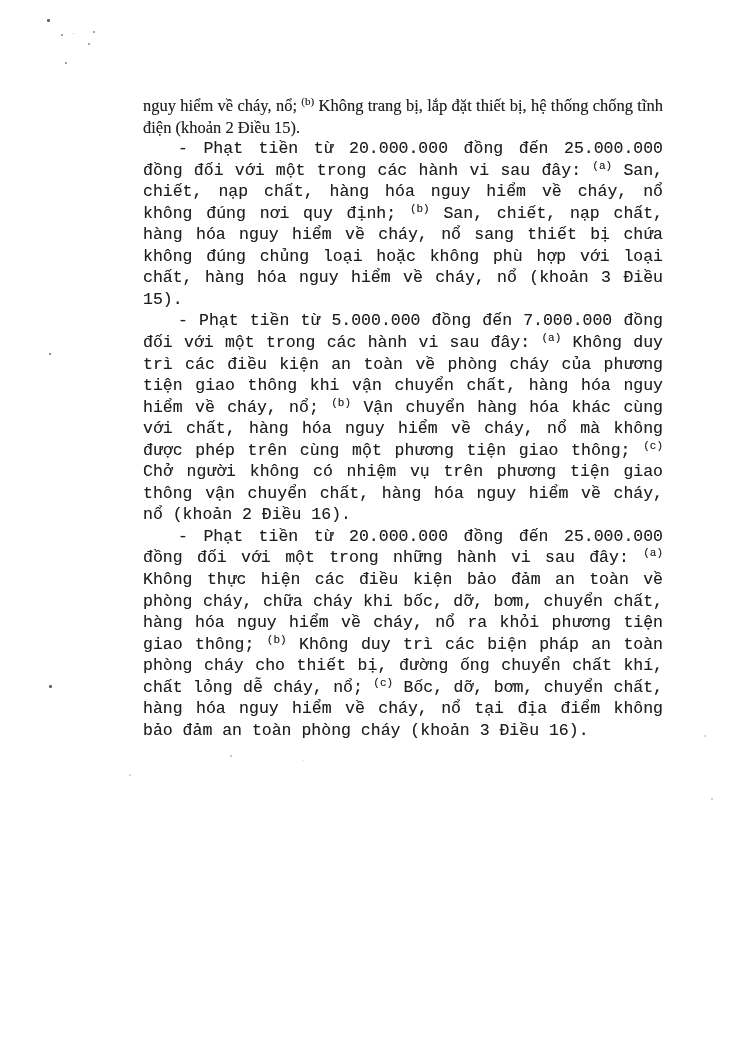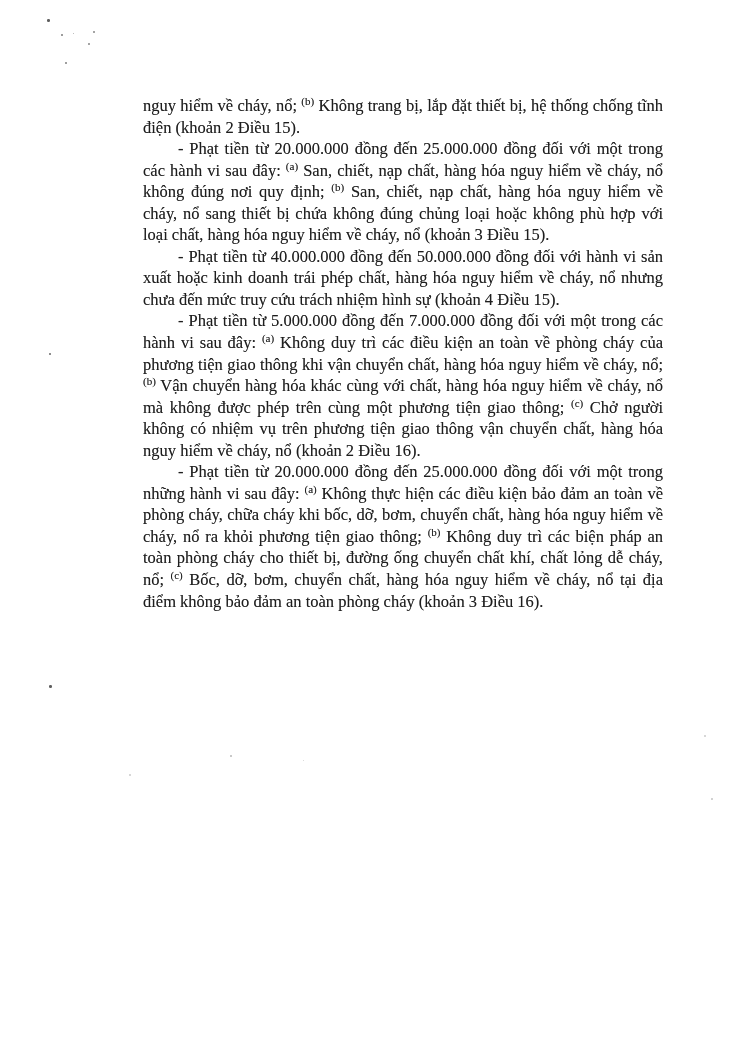--- a/index.html
+++ b/index.html
@@ -30,20 +30,21 @@
     color: #1e1e1e;
     text-align: justify;
     text-shadow: 0 0 0.4px rgba(30,30,30,0.45);
   }
   .para {
     margin: 0;
     padding: 0;
   }
   .para.indent {
     text-indent: 35px;
+    font-family: Liberation Mono, monospace;
   }
   .para sup {
     font-size: 11px;
     line-height: 0;
     vertical-align: super;
   }
   .speck {
     position: absolute;
     background: #2a2a2a;
     border-radius: 50%;
@@ -64,17 +65,16 @@
       <span class="speck" style="left: 17px; top: 685px; width: 2.5px; height: 2.5px; opacity: 0.75;"></span>
       <span class="speck" style="left: 198px; top: 755px; width: 1.6px; height: 1.6px; opacity: 0.3;"></span>
       <span class="speck" style="left: 271px; top: 760px; width: 1.4px; height: 1.4px; opacity: 0.22;"></span>
       <span class="speck" style="left: 97px; top: 774px; width: 1.5px; height: 1.5px; opacity: 0.22;"></span>
       <span class="speck" style="left: 672px; top: 735px; width: 1.5px; height: 1.5px; opacity: 0.22;"></span>
       <span class="speck" style="left: 679px; top: 798px; width: 1.8px; height: 1.8px; opacity: 0.28;"></span>
     </div>
   <div class="text-block" id="text-block" style="color: rgb(30, 30, 30);">
       <p class="para"><span>nguy hiểm về cháy, nổ; </span><sup>(b)</sup><span> Không trang bị, lắp đặt thiết bị, hệ thống chống tĩnh điện (khoản 2 Điều 15).</span></p>
       <p class="para indent"><span>- Phạt tiền từ 20.000.000 đồng đến 25.000.000 đồng đối với một trong các hành vi sau đây: </span><sup>(a)</sup><span> San, chiết, nạp chất, hàng hóa nguy hiểm về cháy, nổ không đúng nơi quy định; </span><sup>(b)</sup><span> San, chiết, nạp chất, hàng hóa nguy hiểm về cháy, nổ sang thiết bị chứa không đúng chủng loại hoặc không phù hợp với loại chất, hàng hóa nguy hiểm về cháy, nổ (khoản 3 Điều 15).</span></p>
-      <p class="para indent"><span>- Phạt tiền từ 40.000.000 đồng đến 50.000.000 đồng đối với hành vi sản xuất hoặc kinh doanh trái phép chất, hàng hóa nguy hiểm về cháy, nổ nhưng chưa đến mức truy cứu trách nhiệm hình sự (khoản 4 Điều 15).</span></p>
       <p class="para indent"><span>- Phạt tiền từ 5.000.000 đồng đến 7.000.000 đồng đối với một trong các hành vi sau đây: </span><sup>(a)</sup><span> Không duy trì các điều kiện an toàn về phòng cháy của phương tiện giao thông khi vận chuyển chất, hàng hóa nguy hiểm về cháy, nổ; </span><sup>(b)</sup><span> Vận chuyển hàng hóa khác cùng với chất, hàng hóa nguy hiểm về cháy, nổ mà không được phép trên cùng một phương tiện giao thông; </span><sup>(c)</sup><span> Chở người không có nhiệm vụ trên phương tiện giao thông vận chuyển chất, hàng hóa nguy hiểm về cháy, nổ (khoản 2 Điều 16).</span></p>
       <p class="para indent"><span>- Phạt tiền từ 20.000.000 đồng đến 25.000.000 đồng đối với một trong những hành vi sau đây: </span><sup>(a)</sup><span> Không thực hiện các điều kiện bảo đảm an toàn về phòng cháy, chữa cháy khi bốc, dỡ, bơm, chuyển chất, hàng hóa nguy hiểm về cháy, nổ ra khỏi phương tiện giao thông; </span><sup>(b)</sup><span> Không duy trì các biện pháp an toàn phòng cháy cho thiết bị, đường ống chuyển chất khí, chất lỏng dễ cháy, nổ; </span><sup>(c)</sup><span> Bốc, dỡ, bơm, chuyển chất, hàng hóa nguy hiểm về cháy, nổ tại địa điểm không bảo đảm an toàn phòng cháy (khoản 3 Điều 16).</span></p>
     </div>
 </div>
 
 </body></html>

